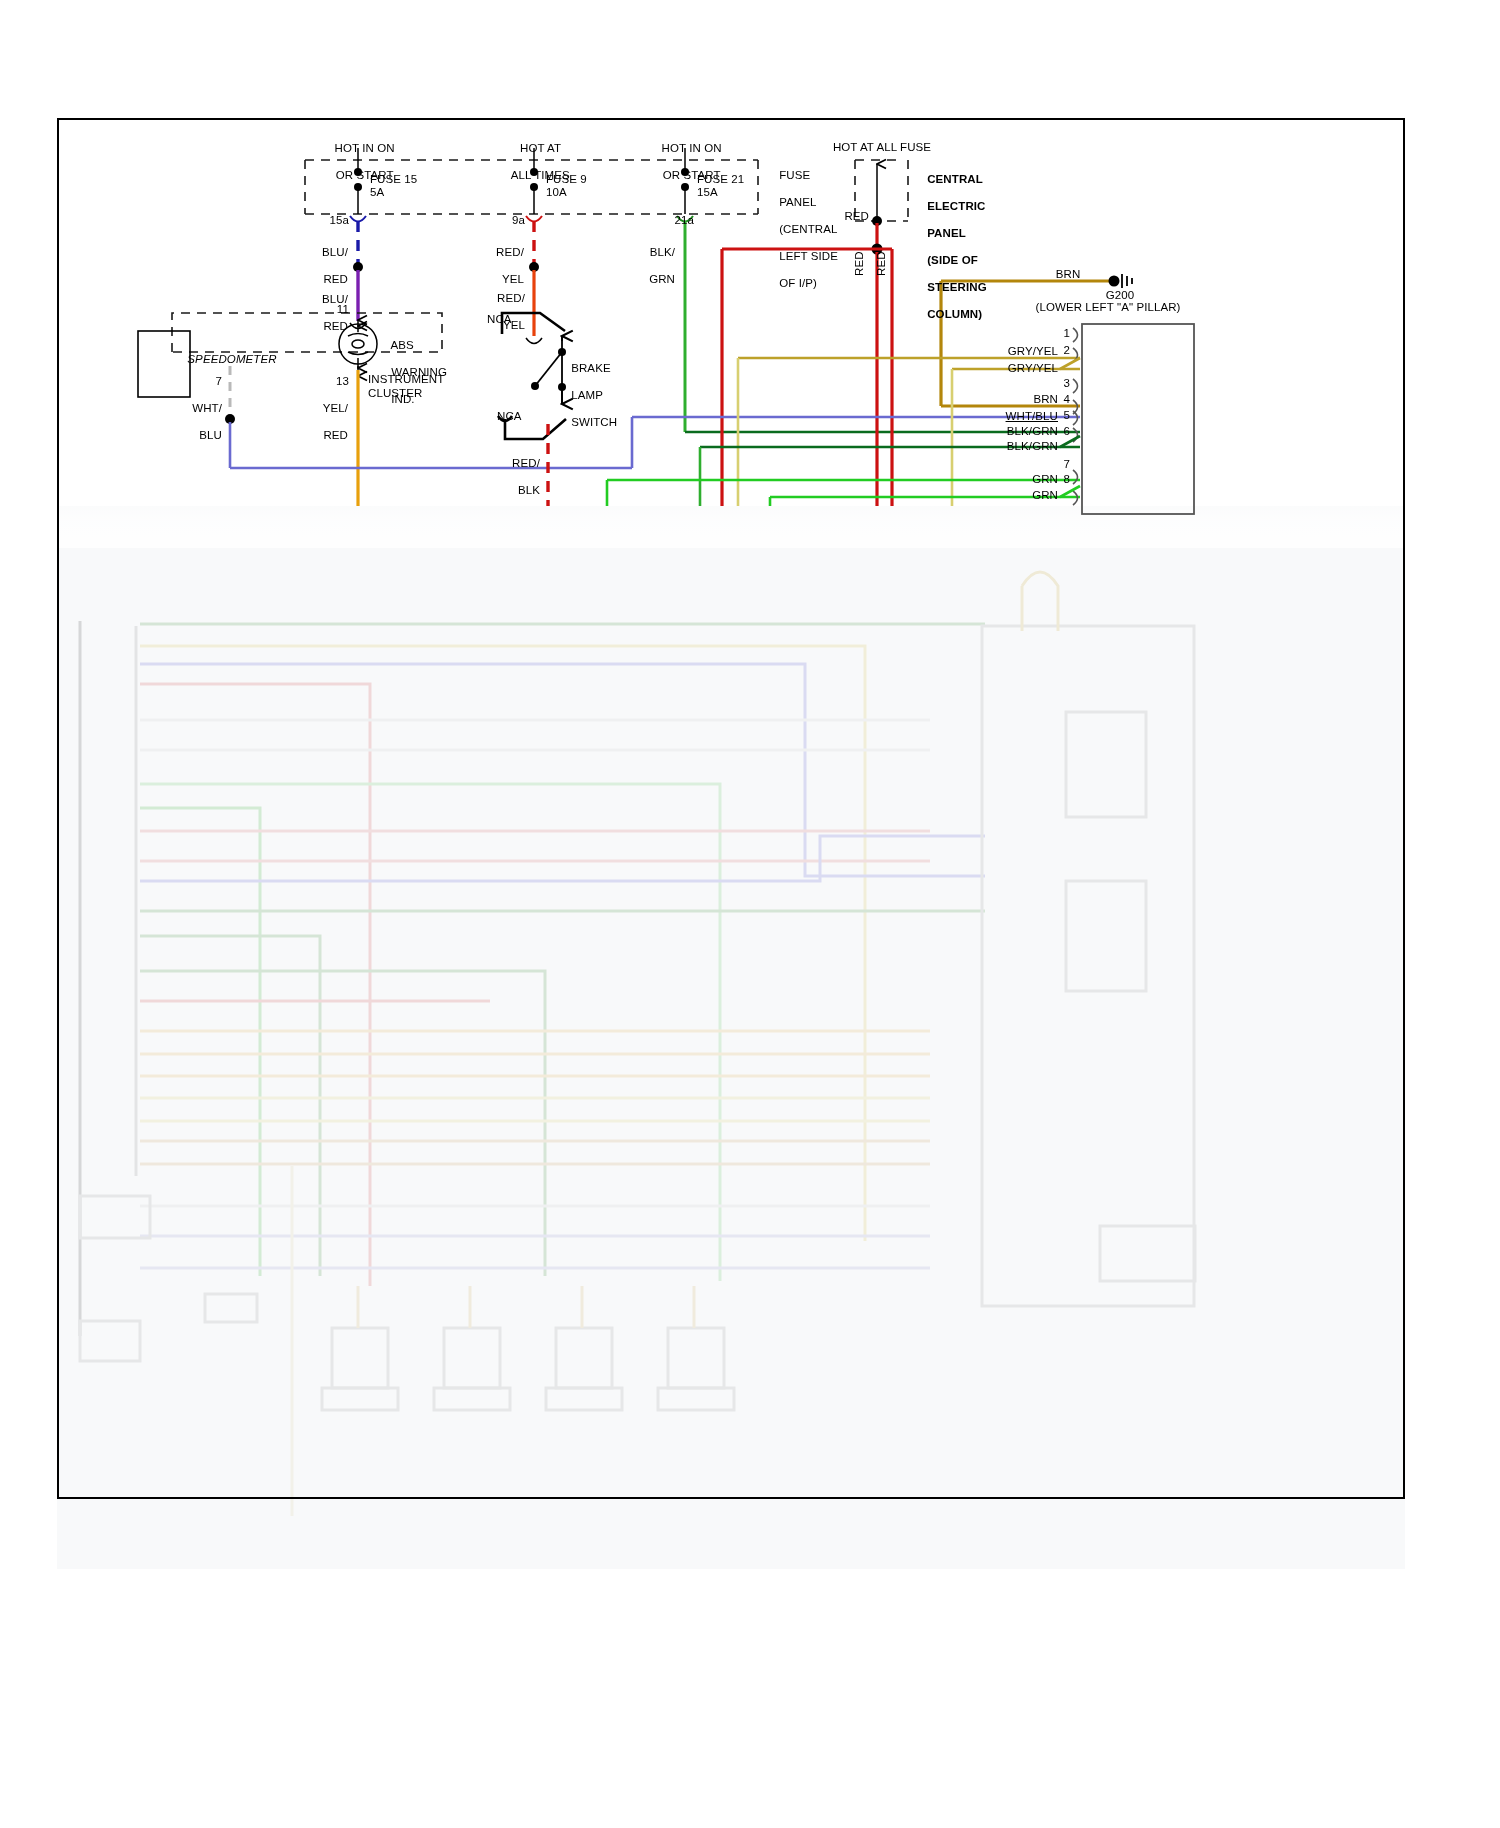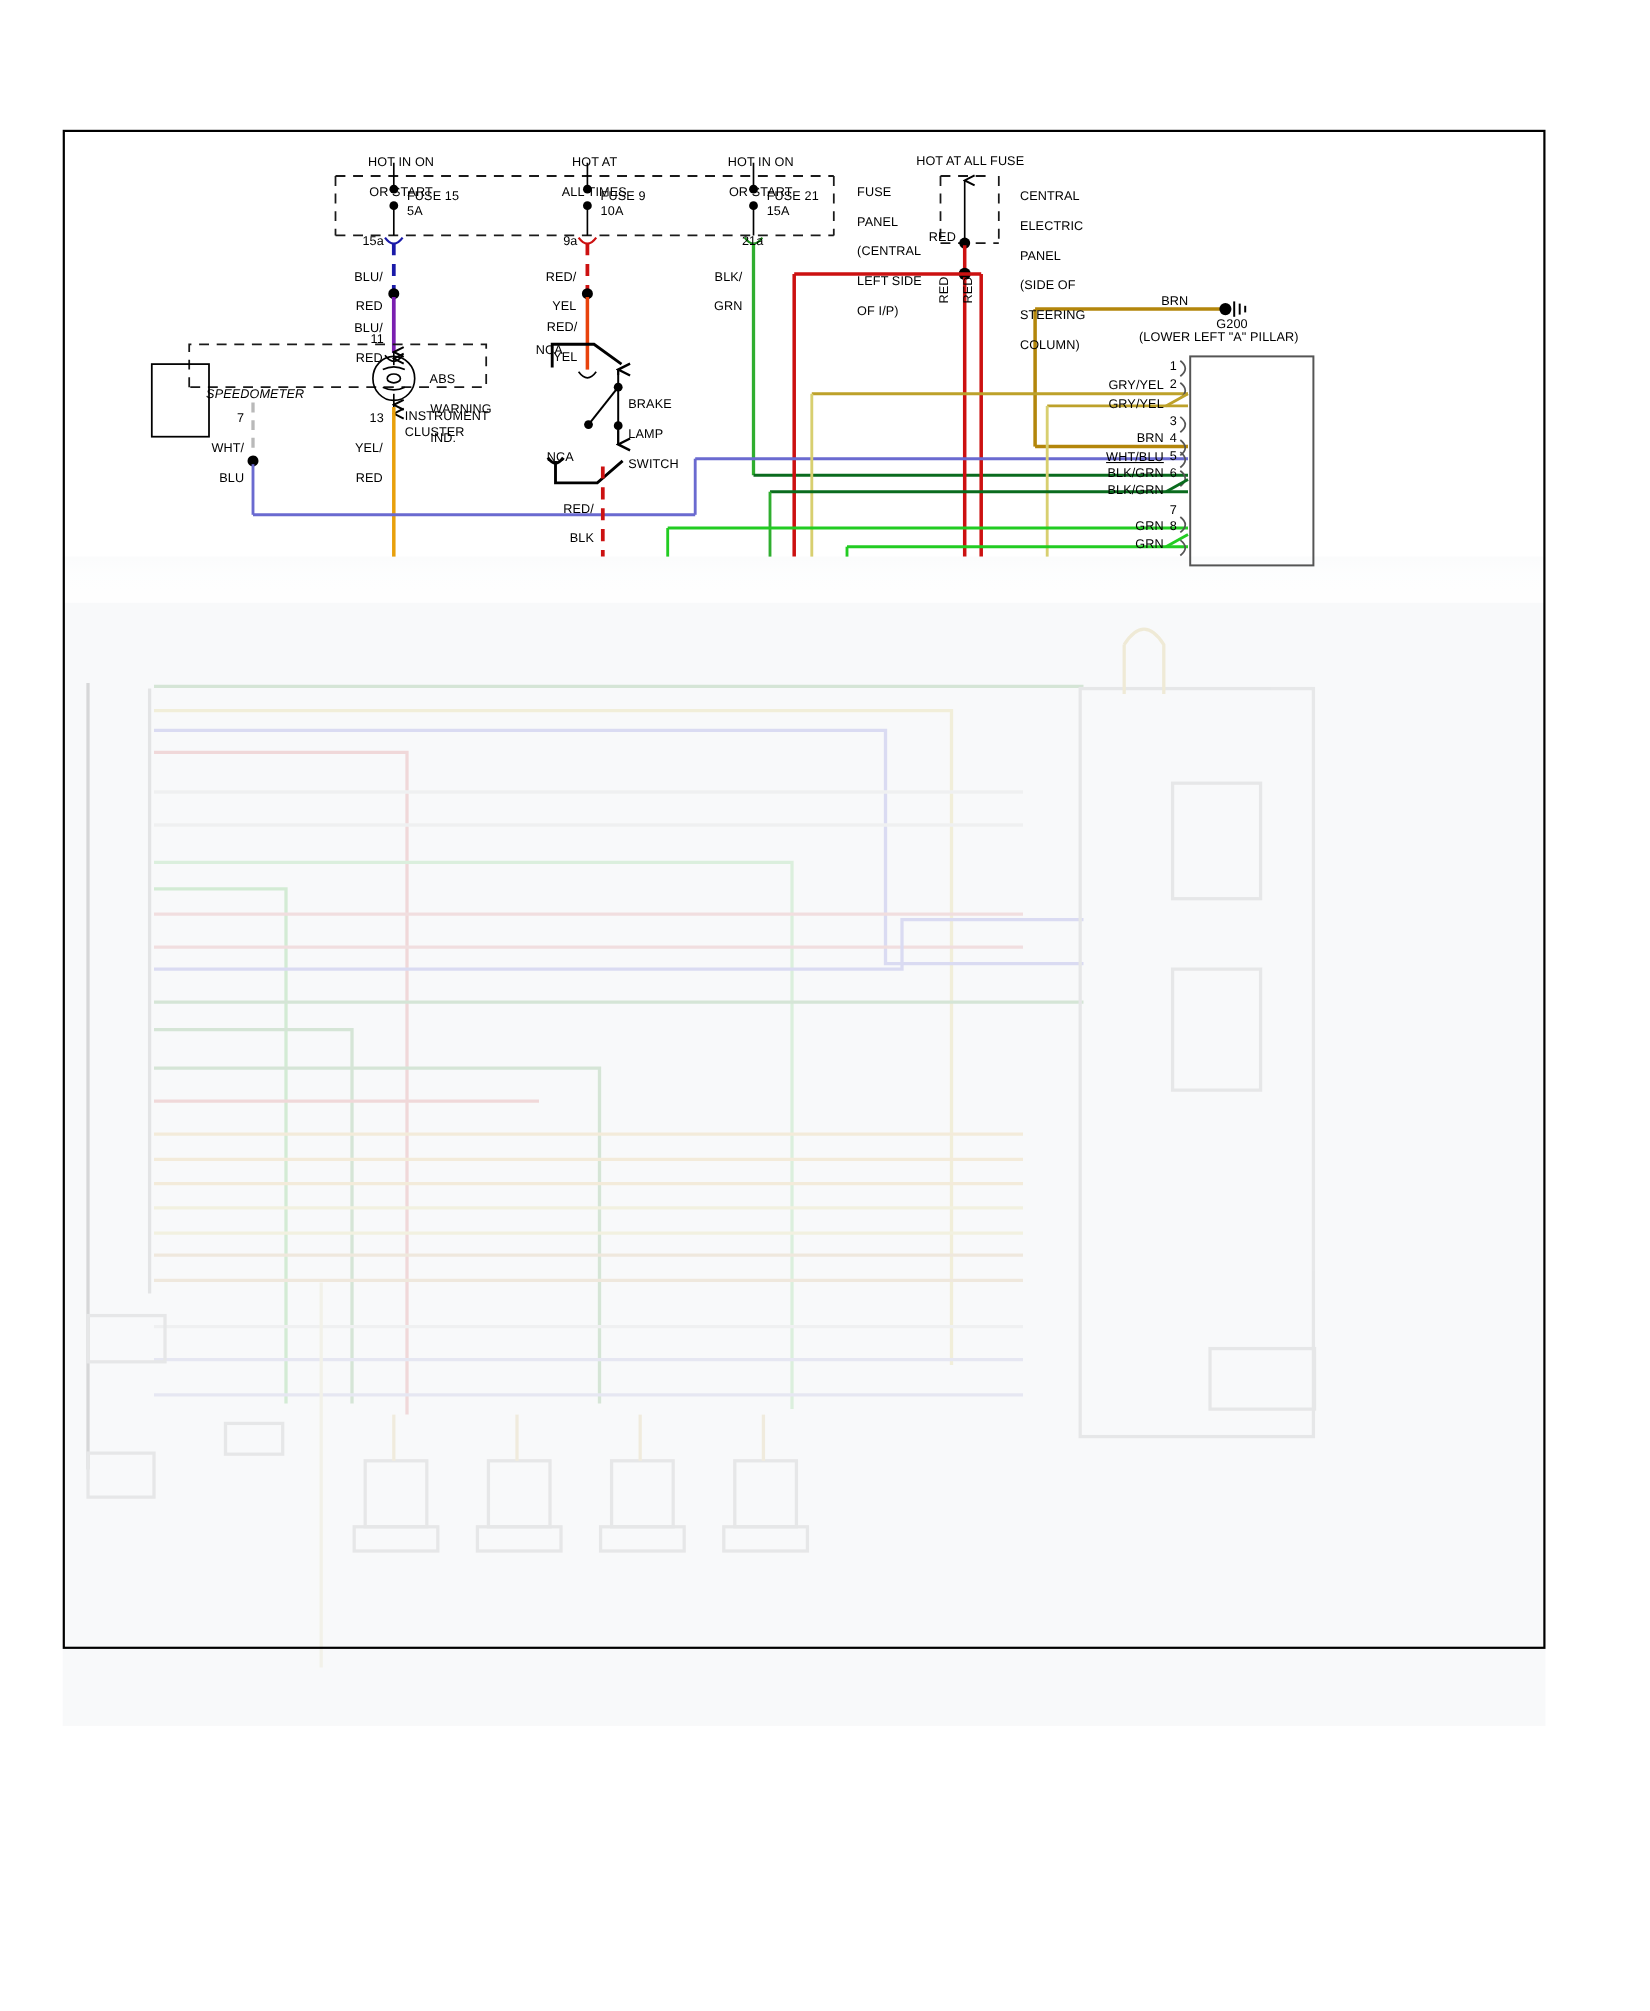--- a/index.html
+++ b/index.html
@@ -348,21 +348,21 @@
 
   <div class="lbl" style="left:766px; top:119px;">
     <span>FUSE</span><br>
     <span>PANEL</span><br>
     <span>(CENTRAL</span><br>
     <span>LEFT SIDE</span><br>
     <span>OF I/P)</span>
   </div>
 
   <div class="lbl c" style="left:882px; top:105px;">HOT AT ALL FUSE</div>
-  <div class="lbl" style="left:914px; top:123px;">
+  <div class="lbl" style="left:914px; top:123px;font-weight:bold;">
     <span>CENTRAL</span><br>
     <span>ELECTRIC</span><br>
     <span>PANEL</span><br>
     <span>(SIDE OF</span><br>
     <span>STEERING</span><br>
     <span>COLUMN)</span>
   </div>
   <div class="lbl r" style="left:869px; top:174px;">RED</div>
   <div class="lbl vert" style="left:866px; top:240px;">RED</div>
   <div class="lbl vert" style="left:888px; top:240px;">RED</div>

